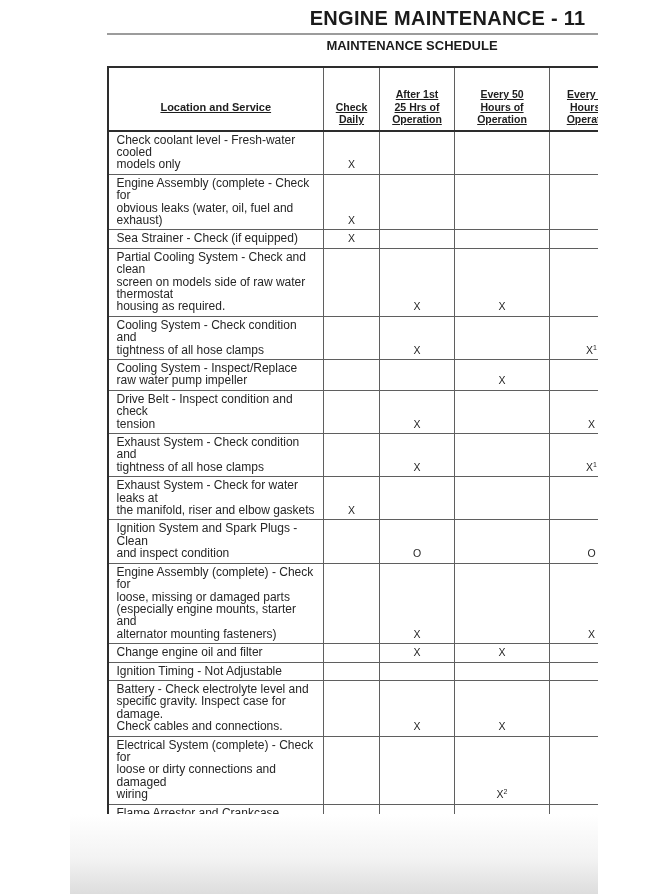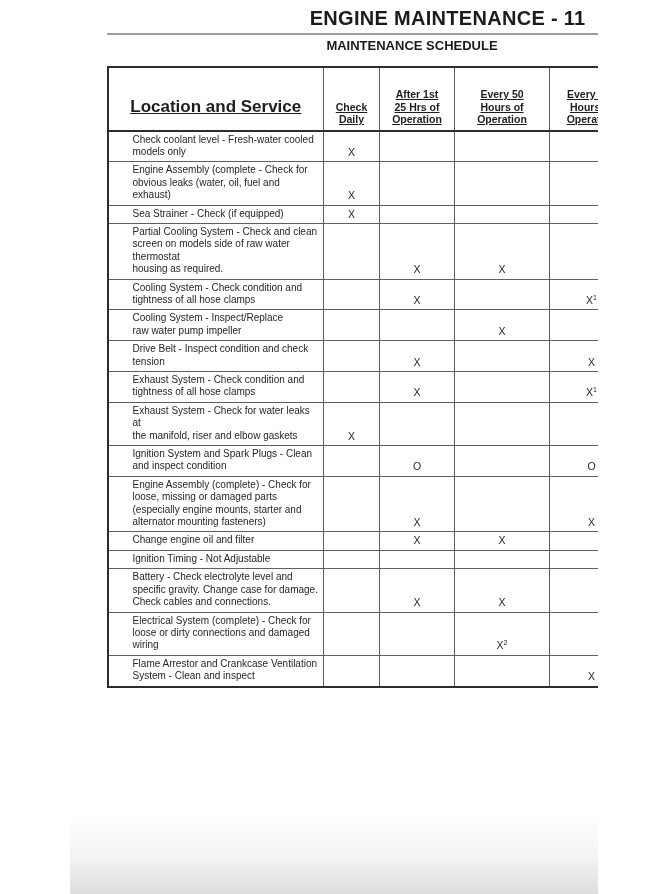--- a/index.html
+++ b/index.html
@@ -31,23 +31,23 @@
     border:2px solid #2d2d2d;
   }
   .schedule th, .schedule td { border:1px solid #5f5f5f; }
   .schedule thead th {
     font-size:10.5px; font-weight:bold; text-align:center;
     vertical-align:bottom; padding:20px 2px 4px; line-height:12.5px;
     white-space:pre-line; color:#1d1d1d;
     border-bottom:2px solid #2d2d2d;
     text-decoration:underline;
   }
-  .schedule thead th.loc { vertical-align:middle; font-size:17px; }
+  .schedule thead th.loc { vertical-align:middle; font-size:11px; }
   .schedule td.service {
-    font-size:10px; line-height:12.4px; padding:2px 4px 3px 24px;
+    font-size:12px; line-height:12.4px; padding:2px 4px 3px 8px;
     white-space:pre-line; vertical-align:top; color:#262626;
   }
   .schedule td.mark {
     font-size:10.5px; line-height:12.4px; text-align:center;
     vertical-align:bottom; padding:0 0 3px; color:#262626;
   }
   .schedule td.mark sup { font-size:7px; line-height:0; vertical-align:super; }
   .footer-logo { position:absolute; left:36px; top:820px; width:80px; }
   .logo-inner {
     display:inline-block; transform:scaleX(0.76); transform-origin:left bottom;
@@ -216,21 +216,21 @@
         <tr>
           <td class="service">Ignition Timing - Not Adjustable</td>
           <td class="mark"></td>
           <td class="mark"></td>
           <td class="mark"></td>
           <td class="mark"></td>
           <td class="mark"></td>
         </tr>
         <tr>
           <td class="service">Battery - Check electrolyte level and
-specific gravity. Change case for damage.
+specific gravity. Inspect case for damage.
 Check cables and connections.</td>
           <td class="mark"></td>
           <td class="mark">X</td>
           <td class="mark">X</td>
           <td class="mark"></td>
           <td class="mark">X</td>
         </tr>
         <tr>
           <td class="service">Electrical System (complete) - Check for
 loose or dirty connections and damaged

